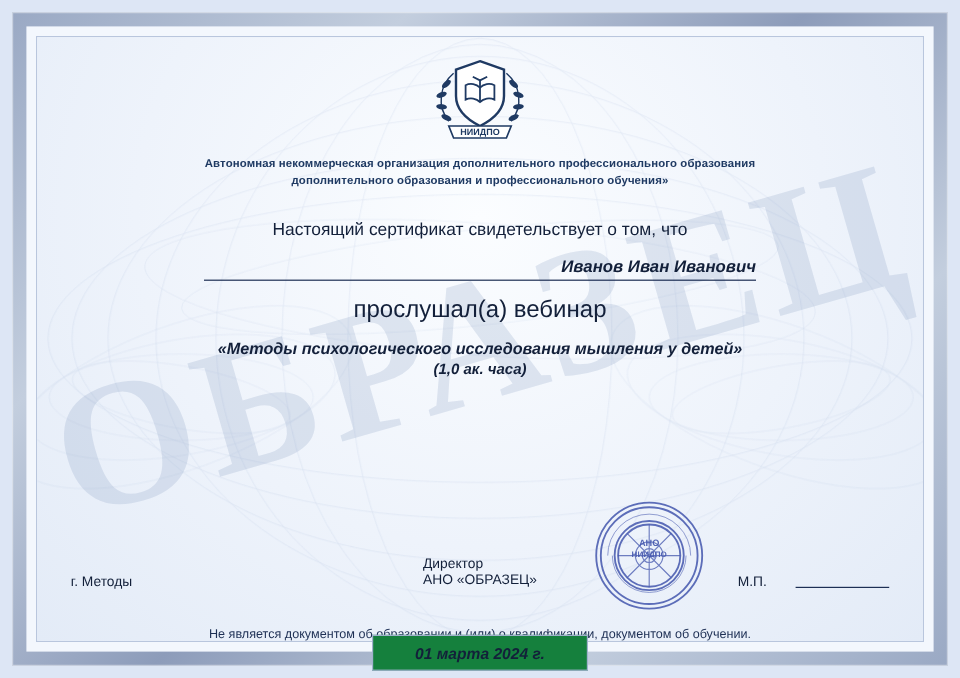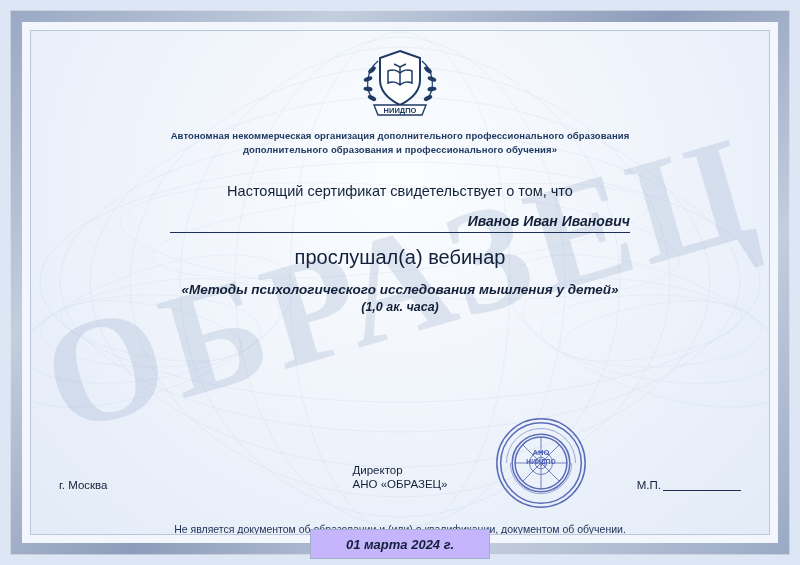--- a/index.html
+++ b/index.html
@@ -189,22 +189,22 @@
     text-align: left;
     line-height: 14px;
     font-size: 11.5px;
   }
   .mp {
     position: absolute;
     right: 28px;
     bottom: 0;
     font-size: 11.5px;
     display: flex;
-    align-items: center;
-    gap: 2px;
+    align-items: flex-start;
+    gap: 24px;
   }
   .mp-line {
     display: inline-block;
     width: 78px;
     border-bottom: 1px solid #1d2f54;
     height: 10px;
   }
 
   .disclaimer {
     position: absolute;
@@ -217,21 +217,21 @@
   }
 
   
   .date-box {
     position: absolute;
     left: 50%;
     transform: translateX(-50%);
     bottom: 6px;
     width: 178px;
     height: 28px;
-    background: #c4b5fd;
+    background: #15803d;
     border: 1px solid #9fb0cc;
     display: flex;
     align-items: center;
     justify-content: center;
     font-size: 13px;
     font-weight: bold;
     font-style: italic;
     color: #13203a;
     z-index: 6;
   }
@@ -343,21 +343,21 @@
       </g>
       <text x="50" y="42" text-anchor="middle" font-family="Liberation Sans, sans-serif" font-size="8" font-weight="bold" fill="#4356ad" opacity="0.9">АНО</text>
       <text x="50" y="51" text-anchor="middle" font-family="Liberation Sans, sans-serif" font-size="7" font-weight="bold" fill="#4356ad" opacity="0.9">НИИДПО</text>
       <g fill="none" stroke="#4356ad" stroke-width="0.8" opacity="0.6">
         <path d="M14 50 A36 36 0 0 1 86 50"></path>
         <path d="M18 50 A32 32 0 0 0 82 50"></path>
       </g>
     </svg>
 
     <div class="sig-row">
-      <div class="city">г. Москва</div>
+      <div class="city">г. Методы</div>
       <div class="director">
         <div>Директор</div>
         <div>АНО «ОБРАЗЕЦ»</div>
       </div>
       <div class="mp">
         <span>М.П.</span>
         <span class="mp-line"></span>
       </div>
     </div>
 

